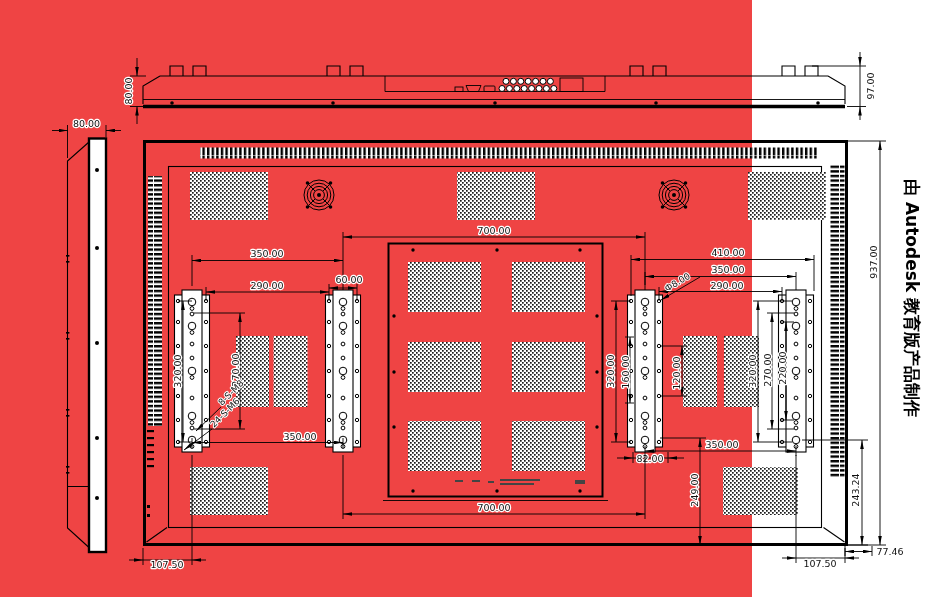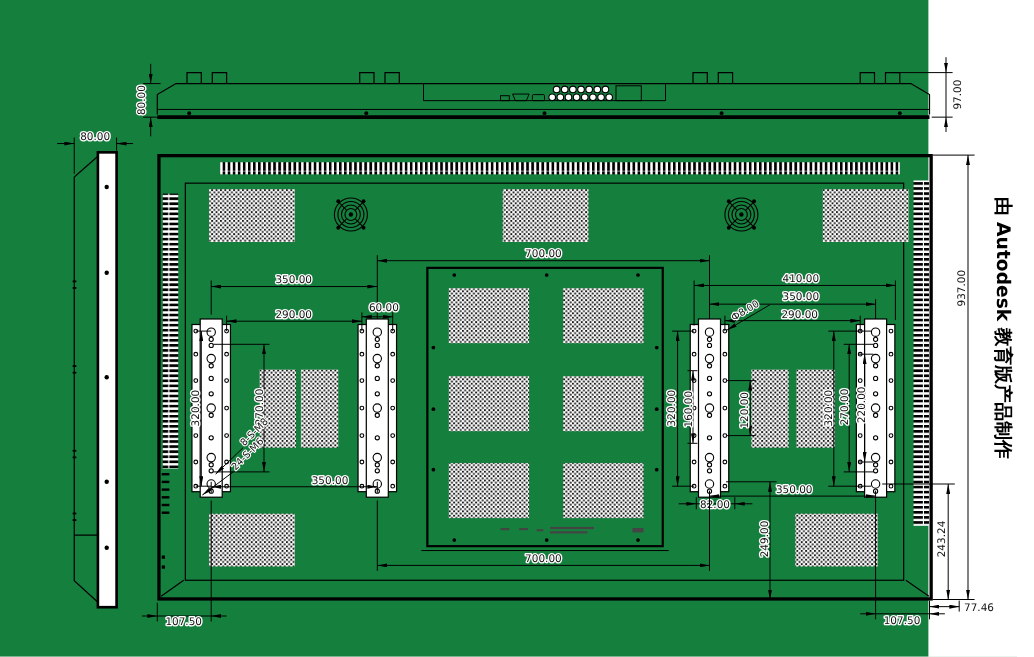--- a/index.html
+++ b/index.html
@@ -1,16 +1,16 @@
 <!DOCTYPE html>
 <html><head>
 <meta charset="utf-8">
 <style>
   html,body{margin:0;padding:0;background:#fff;}
-  .page{width:844px;height:597px;position:relative;background:#15803d;}
+  .page{width:752px;height:597px;position:relative;background:#ef4444;}
   svg{display:block;}
   .ln{stroke:#000;stroke-width:1.1;fill:none;}
   .thin{stroke:#000;stroke-width:0.9;fill:none;}
   .thick{stroke:#000;stroke-width:3;fill:none;}
   .band{stroke:#000;stroke-width:3.5;fill:none;}
   .p2{stroke:#000;stroke-width:2;fill:none;}
   .dim{stroke:#000;stroke-width:0.9;fill:none;}
   .dima{marker-start:url(#ar);marker-end:url(#ar);}
   .dime{marker-end:url(#ar);}
   .dt{font-family:"DejaVu Sans",sans-serif;font-size:9.5px;fill:#111;text-anchor:middle;

